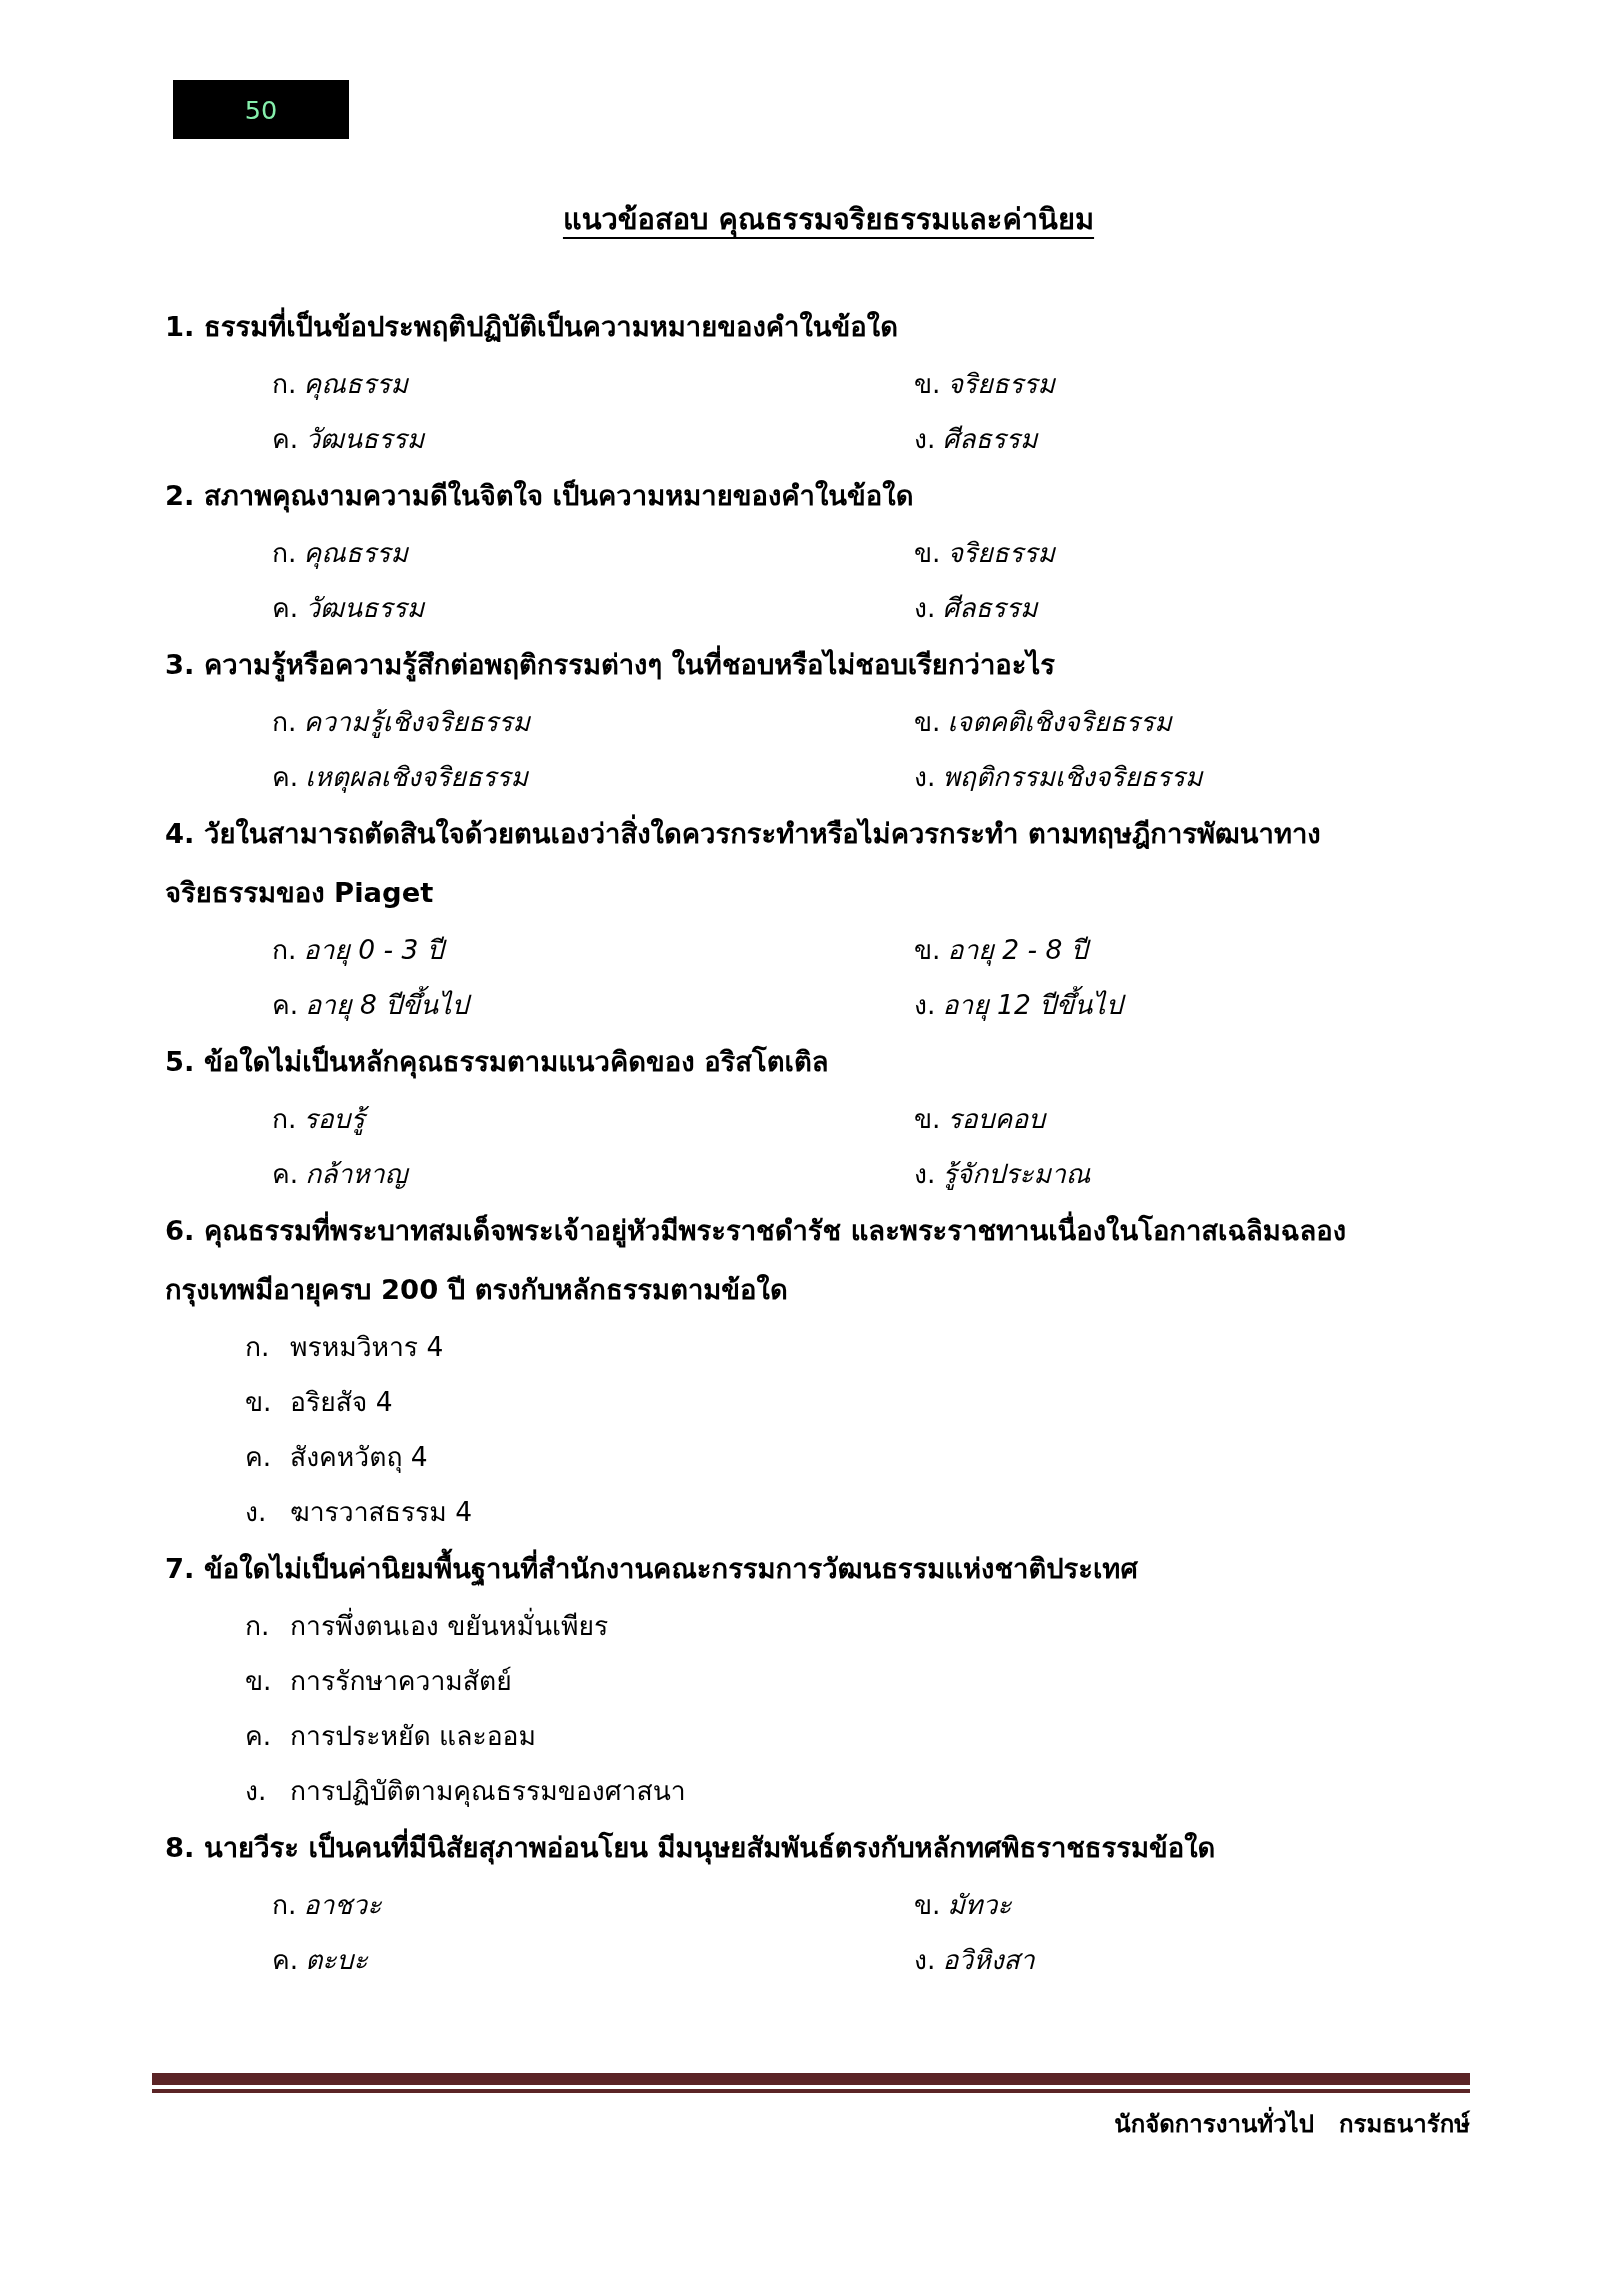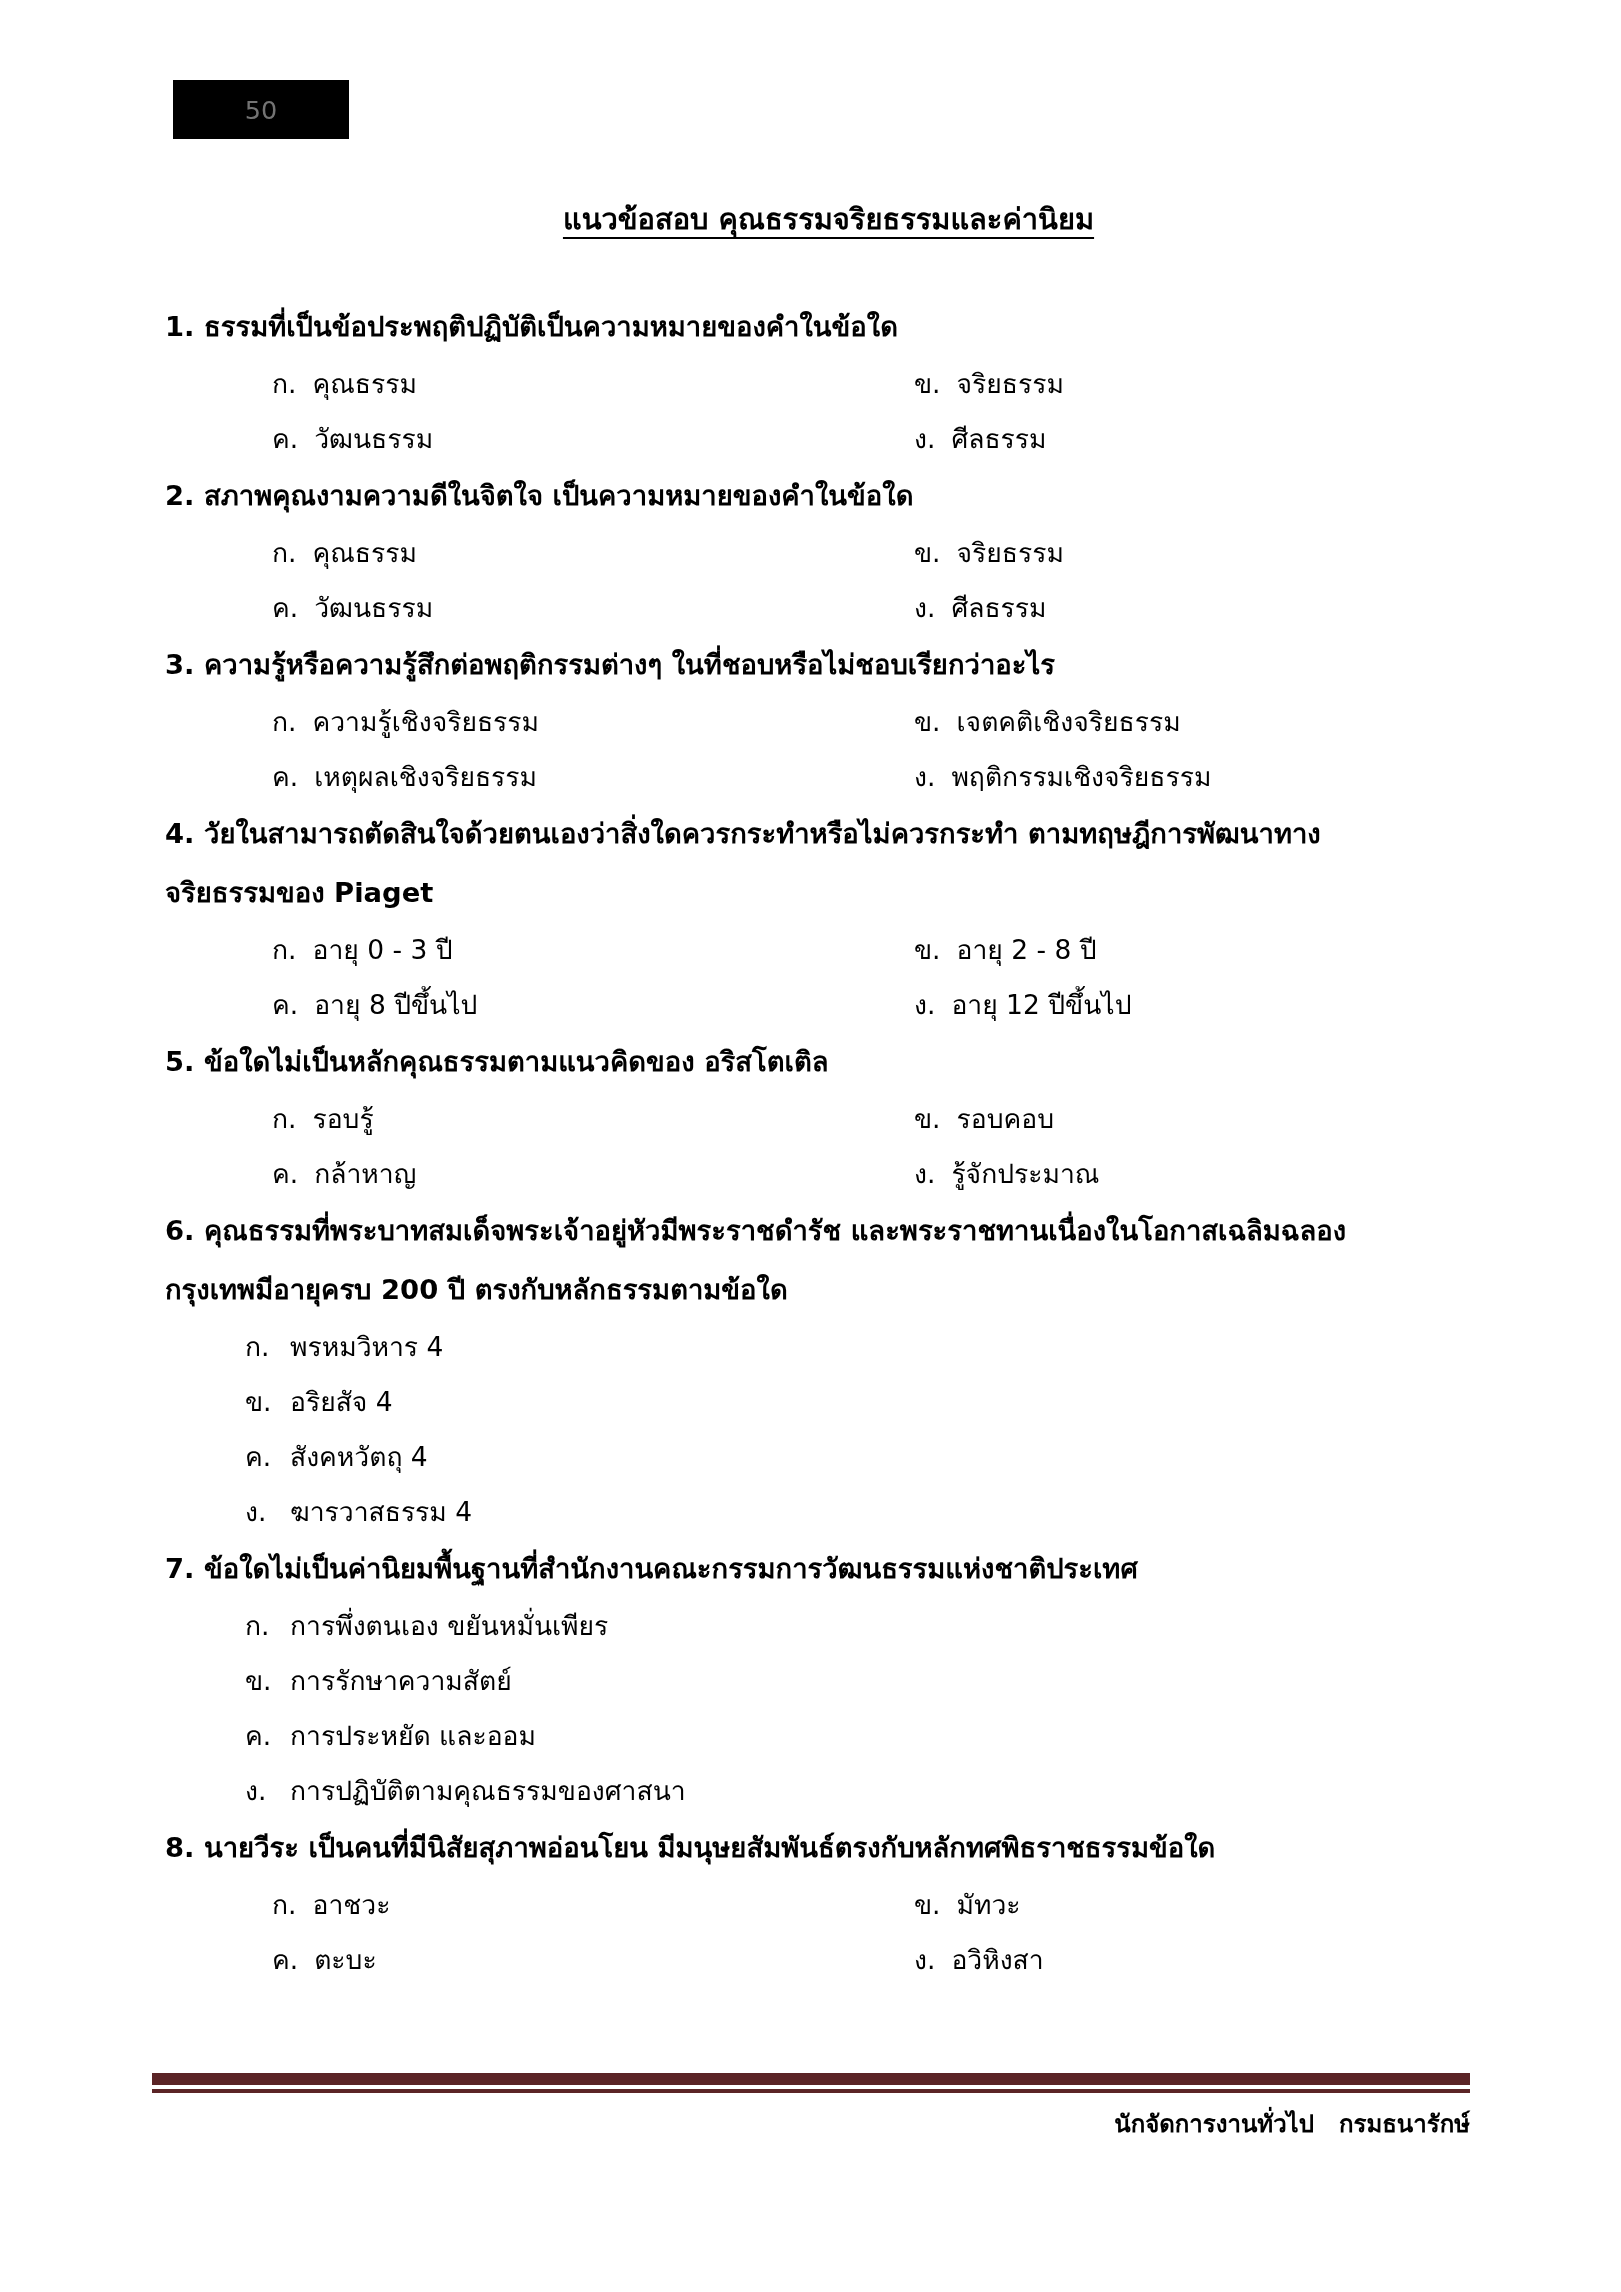--- a/index.html
+++ b/index.html
@@ -4,21 +4,21 @@
 <style>
   * { box-sizing: border-box; }
   html, body { margin: 0; padding: 0; }
   body {
     width: 1621px; height: 2293px; position: relative; overflow: hidden;
     background: #ffffff; color: #000000;
     font-family: "DejaVu Sans", "Liberation Sans", sans-serif;
   }
   .page-number-box {
     position: absolute; left: 173px; top: 80px; width: 176px; height: 59px;
-    background: #000000; color: #737373;
+    background: #000000; color: #86efac;
     display: flex; align-items: center; justify-content: center;
     font-size: 25.5px;
   }
   .doc-title {
     position: absolute; top: 196px; left: 0; width: 100%;
     text-align: center; font-size: 29px; font-weight: bold; margin: 0; padding-left: 36px;
   }
   .doc-title span {
     text-decoration: underline;
     text-underline-offset: 7.8px;
@@ -26,21 +26,21 @@
   }
   .content { position: absolute; left: 165px; top: 297px; width: 1313px; }
   .q-line {
     margin: 0; font-size: 27.4px; font-weight: bold; line-height: 59px;
     white-space: nowrap;
   }
   .opt-row { display: flex; align-items: center; height: 55px; font-size: 26.5px; }
   .opt { display: flex; align-items: baseline; }
   .opt .lbl { white-space: pre; }
   .two-col .opt.first { margin-left: 107px; width: 642px; }
-  .two-col .opt .txt { margin-left: 16px; }
+  .two-col .opt .txt { margin-left: 7px; font-style: italic; }
   .one-col .opt-row { margin-left: 80px; }
   .one-col .lbl { width: 45px; }
   .one-col .txt { margin-left: 0; text-align: center; }
   .footer-rule-thick { position: absolute; left: 152px; top: 2073px; width: 1318px; height: 11.8px; }
   .footer-rule-thin  { position: absolute; left: 152px; top: 2089px; width: 1318px; height: 3.9px; }
   .footer-text {
     position: absolute; top: 2104px; right: 151px; margin: 0;
     font-size: 24px; font-weight: bold; white-space: pre;
   }
 </style>

